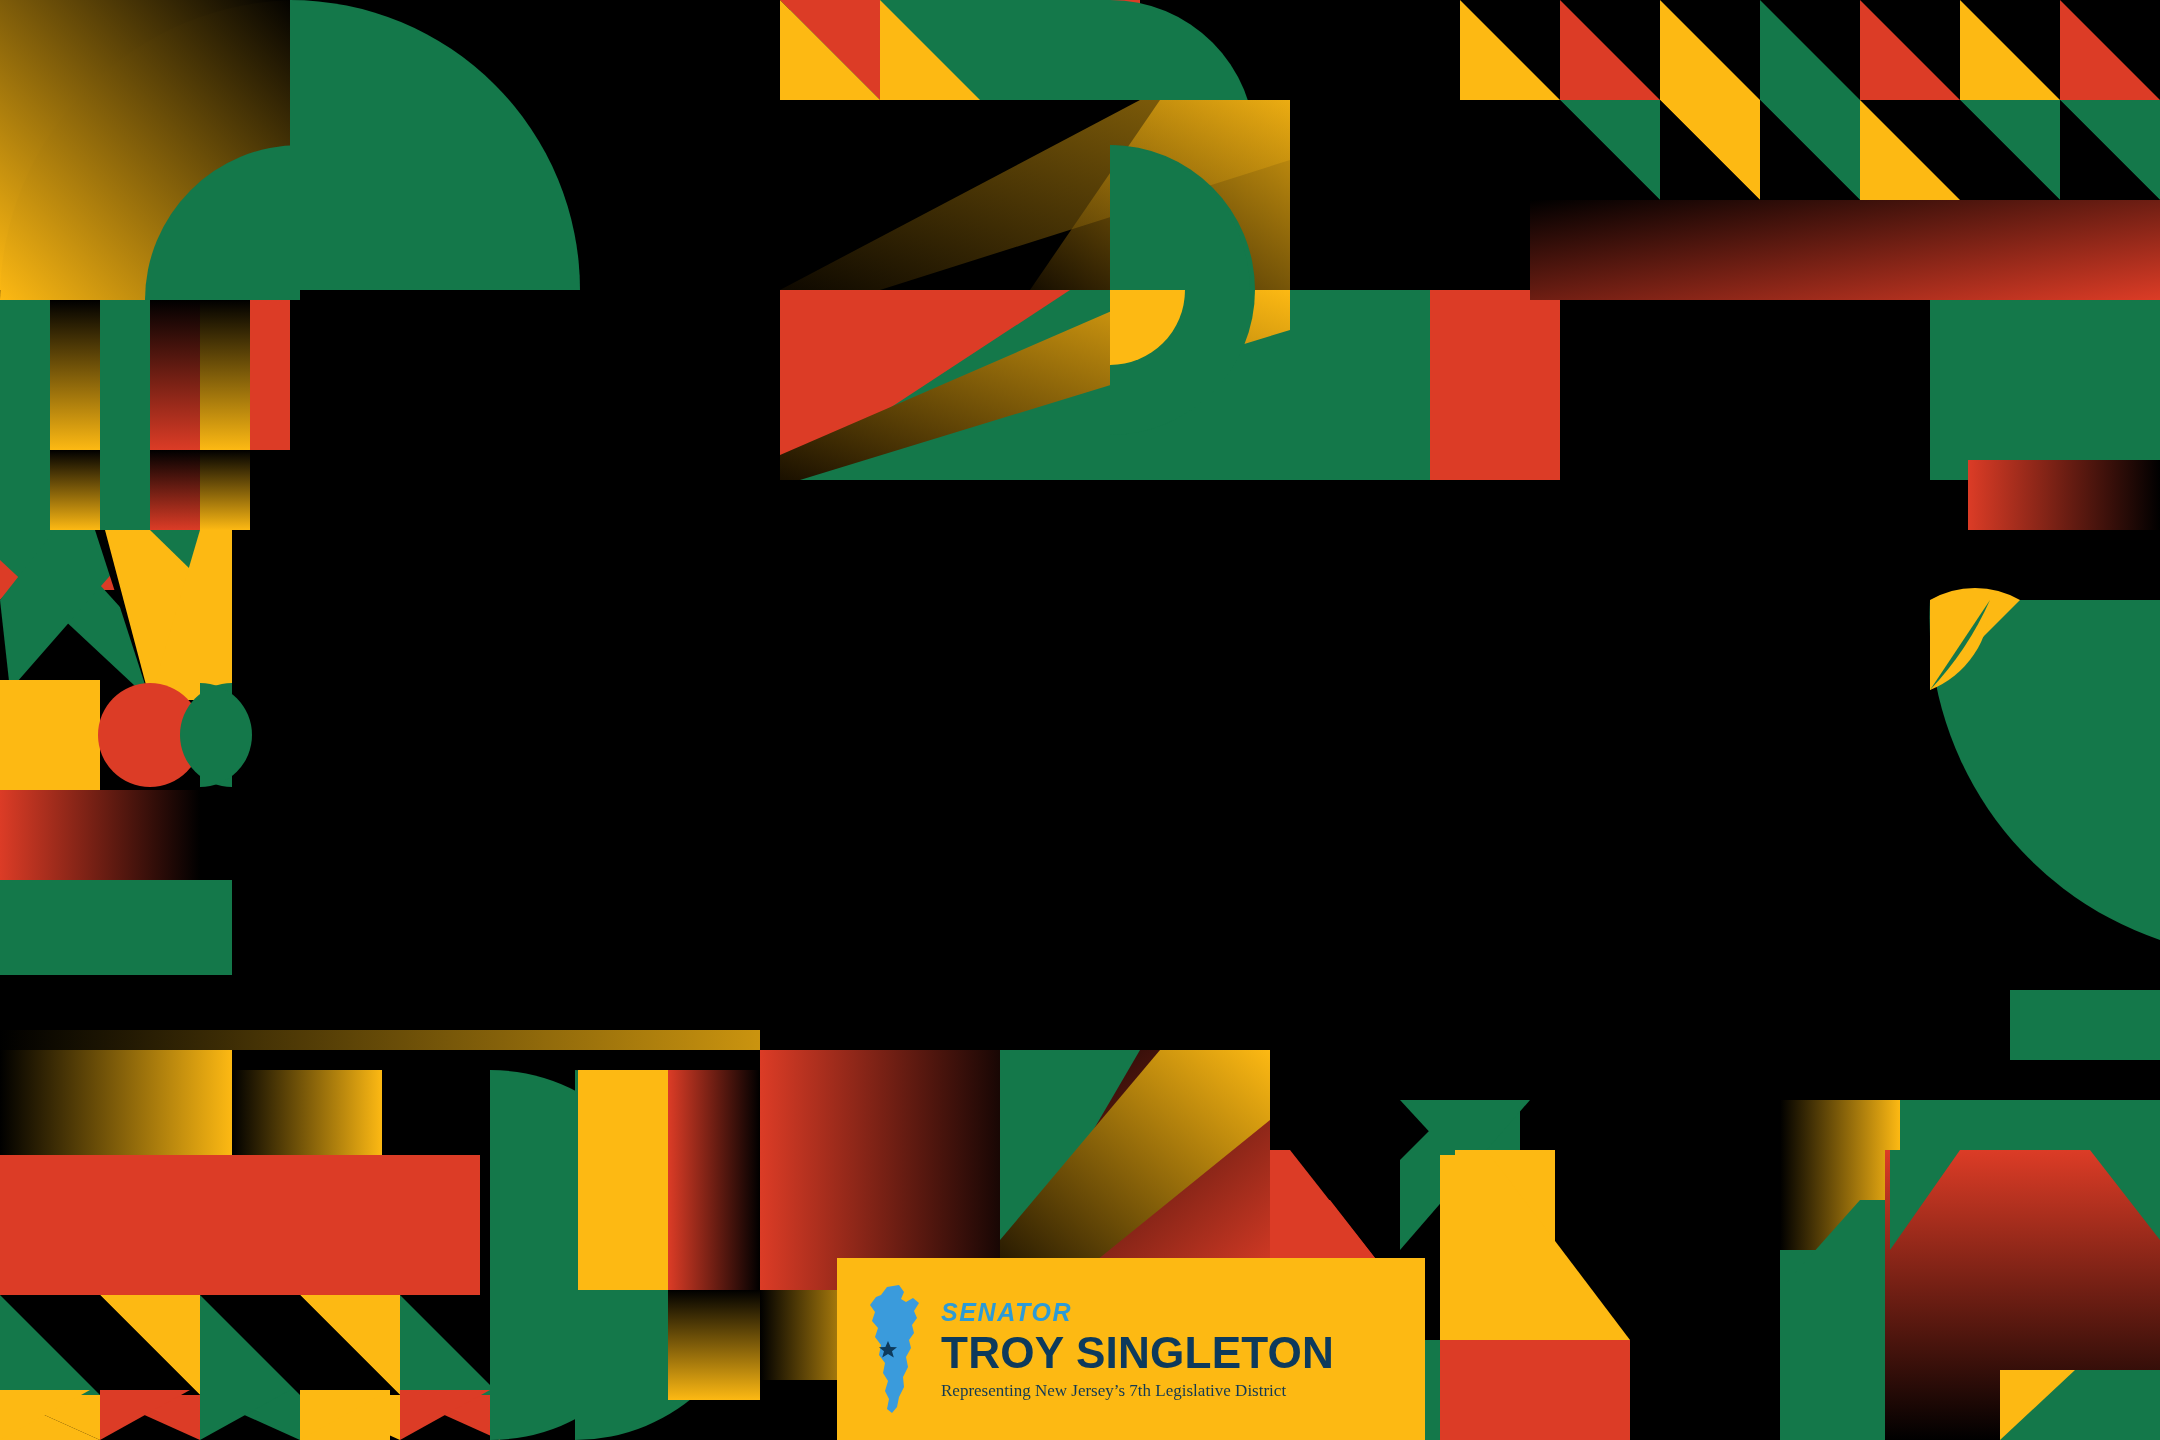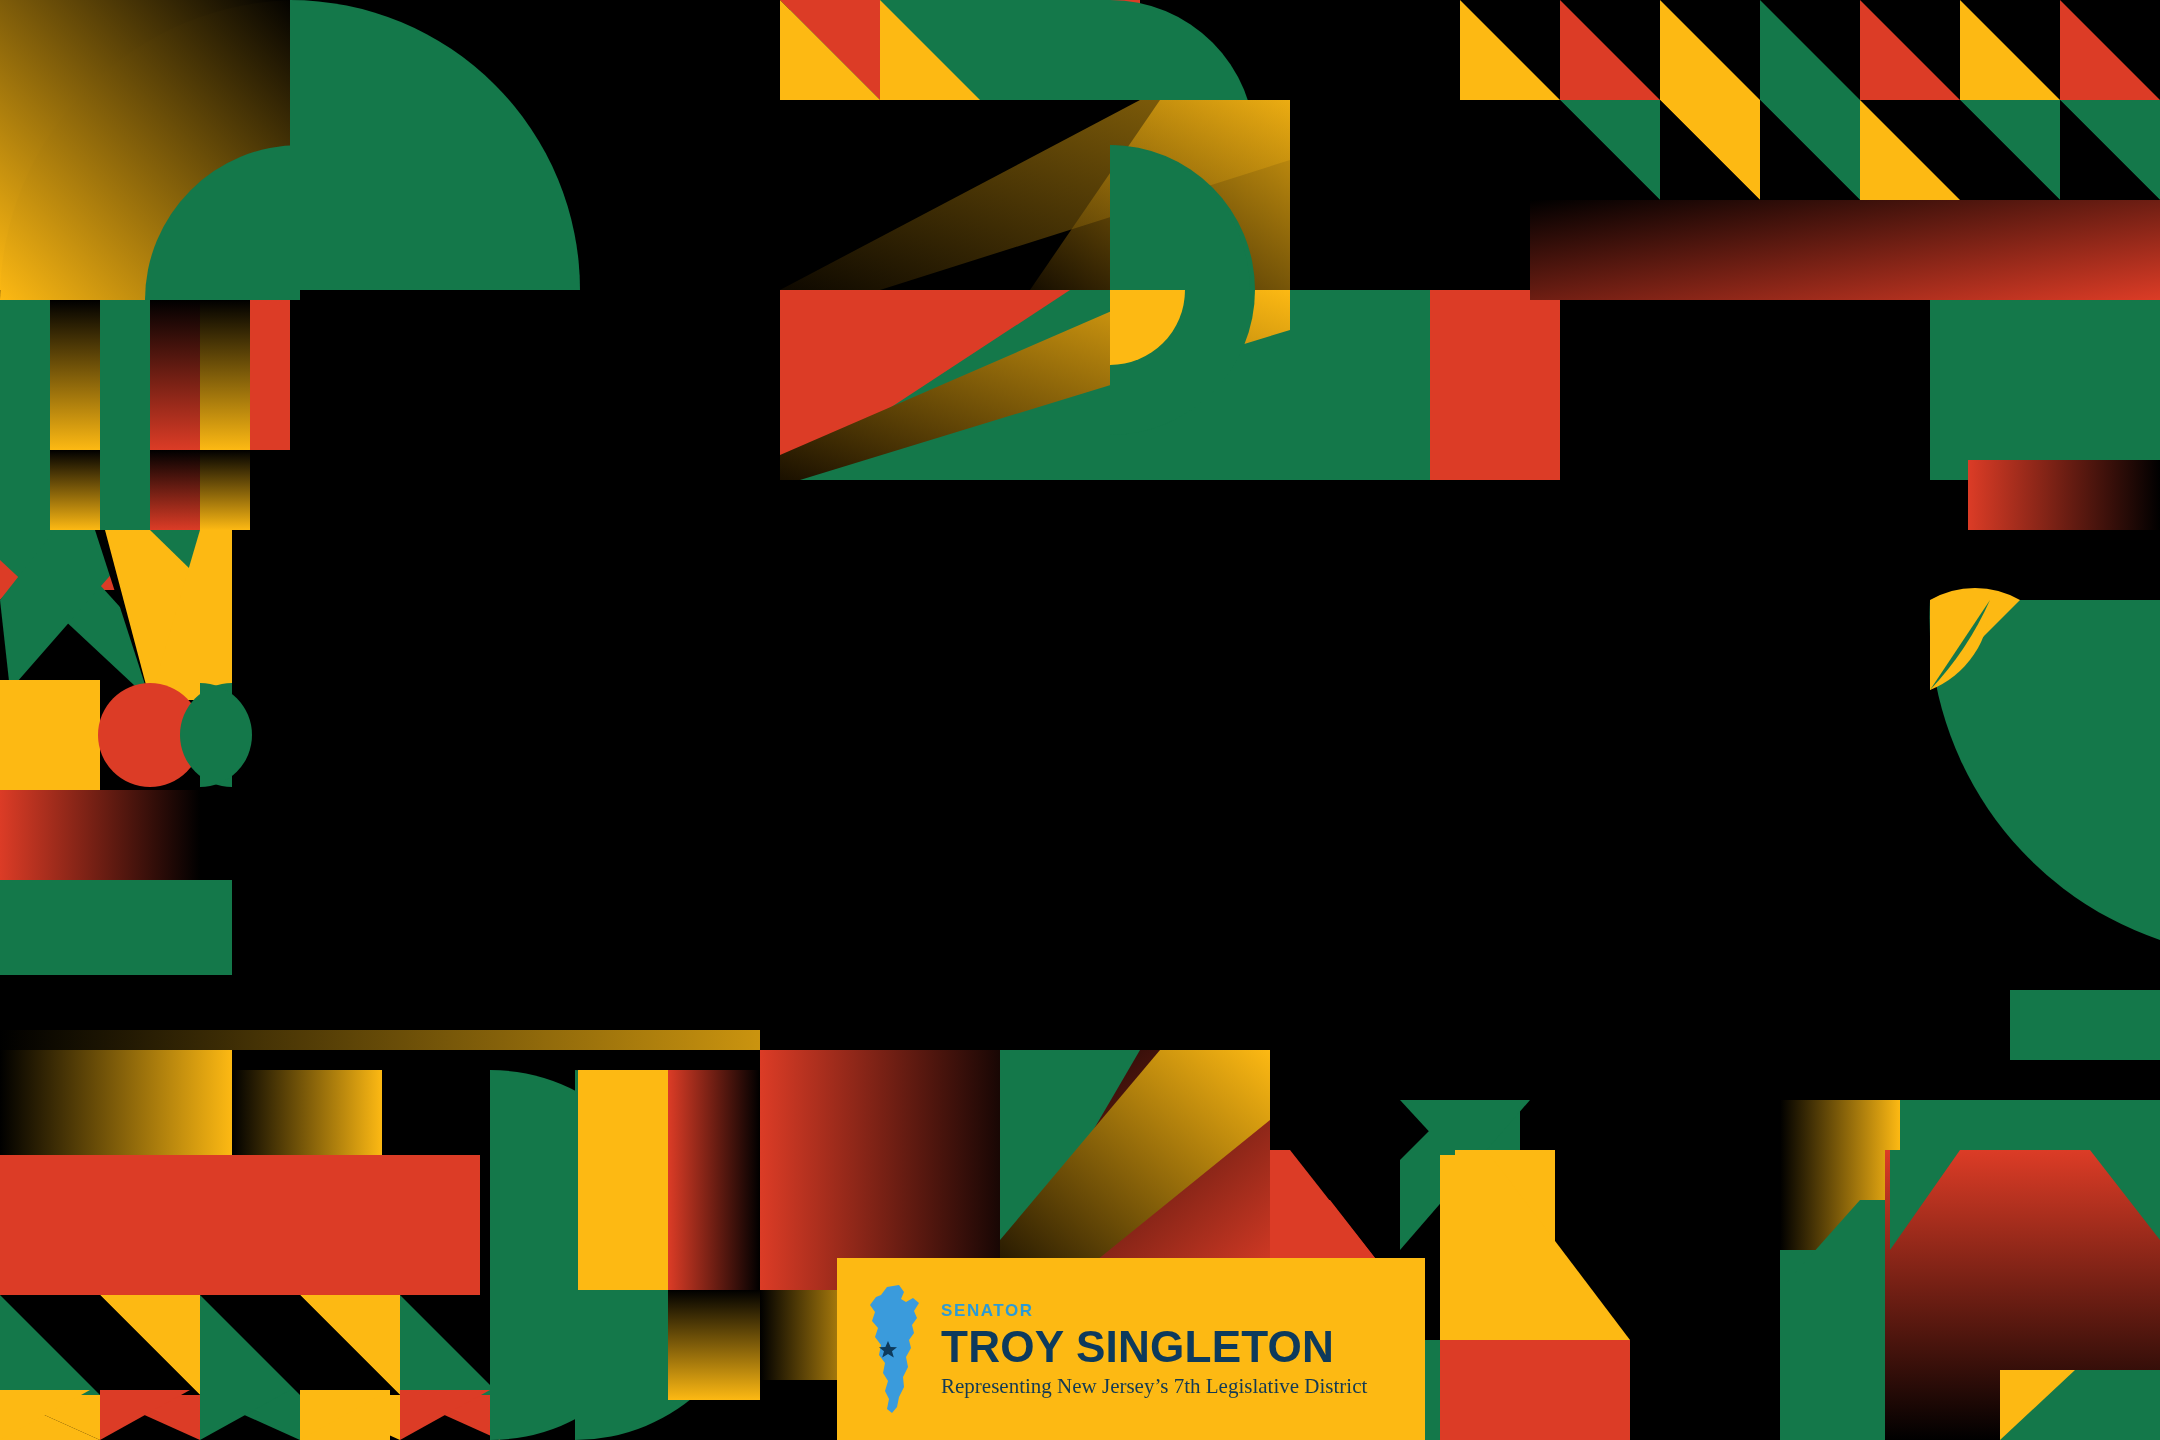--- a/index.html
+++ b/index.html
@@ -19,25 +19,25 @@
   #subtitle{margin:0;padding-top:40px;color:#fff;font-size:84px;line-height:1.13;font-weight:700;
             text-align:center;max-width:1280px;letter-spacing:-.5px;
             font-family:"Liberation Sans Narrow","Liberation Sans",sans-serif;
             transform:scaleX(.95);transform-origin:center;}
 
   
   #logo{position:absolute;left:837px;top:1258px;width:588px;height:182px;background:#FDB913;
         display:flex;align-items:center;box-sizing:border-box;padding-left:28px;}
   #nj{width:58px;height:128px;flex:0 0 auto;}
   #logo-text{margin-left:18px;display:flex;flex-direction:column;justify-content:center;}
-  #senator{color:#2C9BD6;font-size:17px;font-weight:700;letter-spacing:1.6px;line-height:1;
-           margin-bottom:5px;}
+  #senator{color:#2C9BD6;font-size:25px;font-weight:700;letter-spacing:1.6px;line-height:1;
+           margin-bottom:5px;font-style:italic;}
   #name{color:#0D3A5C;font-size:45px;font-weight:700;letter-spacing:.2px;line-height:1;
         white-space:nowrap;transform:scaleX(.98);transform-origin:left center;}
-  #tagline{color:#123A55;font-size:21px;line-height:1;margin-top:7px;white-space:nowrap;
+  #tagline{color:#123A55;font-size:17px;line-height:1;margin-top:7px;white-space:nowrap;
            font-family:"Liberation Serif",serif;}
 </style>
 </head>
 <body>
 
 <div id="stage">
 
   <div id="bg">
   <svg viewBox="0 0 2160 1440" xmlns="http://www.w3.org/2000/svg" shape-rendering="geometricPrecision">
     <defs>

